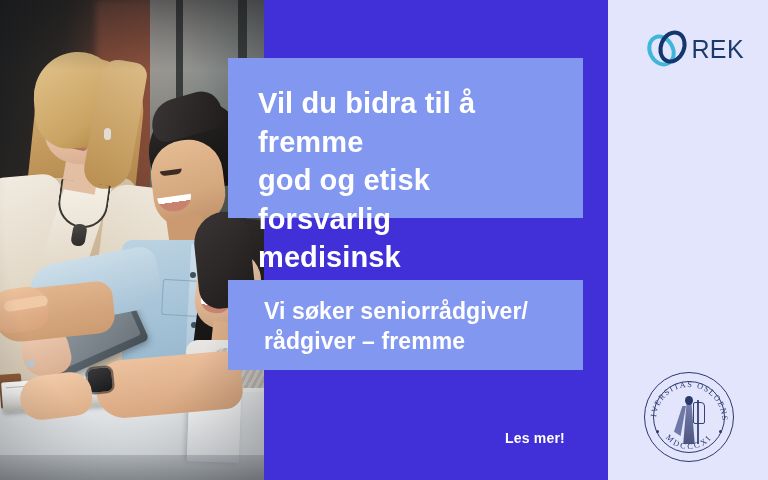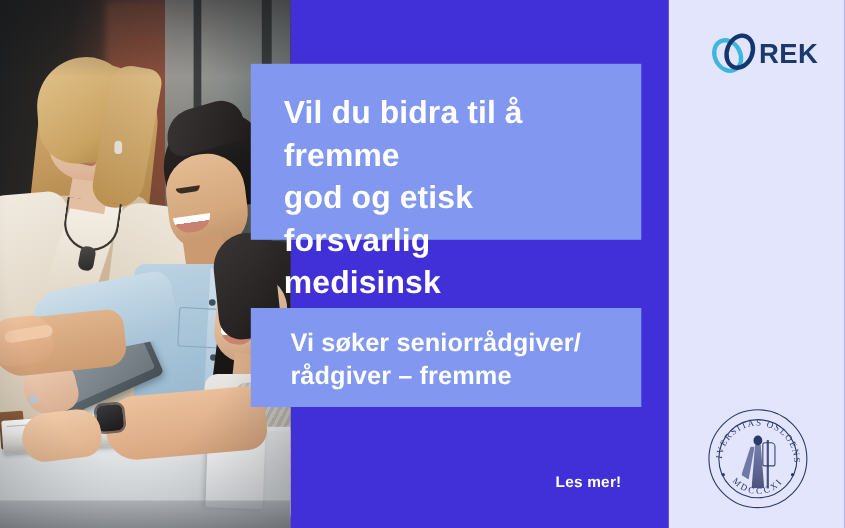--- a/index.html
+++ b/index.html
@@ -202,21 +202,21 @@
     transform: rotate(-28deg);
   }
   .ring-dark {
     left: 11px; top: 2px;
     width: 27px; height: 34px;
     border: 4.5px solid #14366E;
     transform: rotate(22deg);
   }
   .rek-word {
     font-size: 25px;
-    font-weight: 700;
+    font-weight: 400;
     color: #1B3A6B;
     letter-spacing: .4px;
     margin-left: 14px;
     line-height: 1;
   }
 
   
   .uio-seal {
     position: absolute;
     left: 644px; top: 372px;

